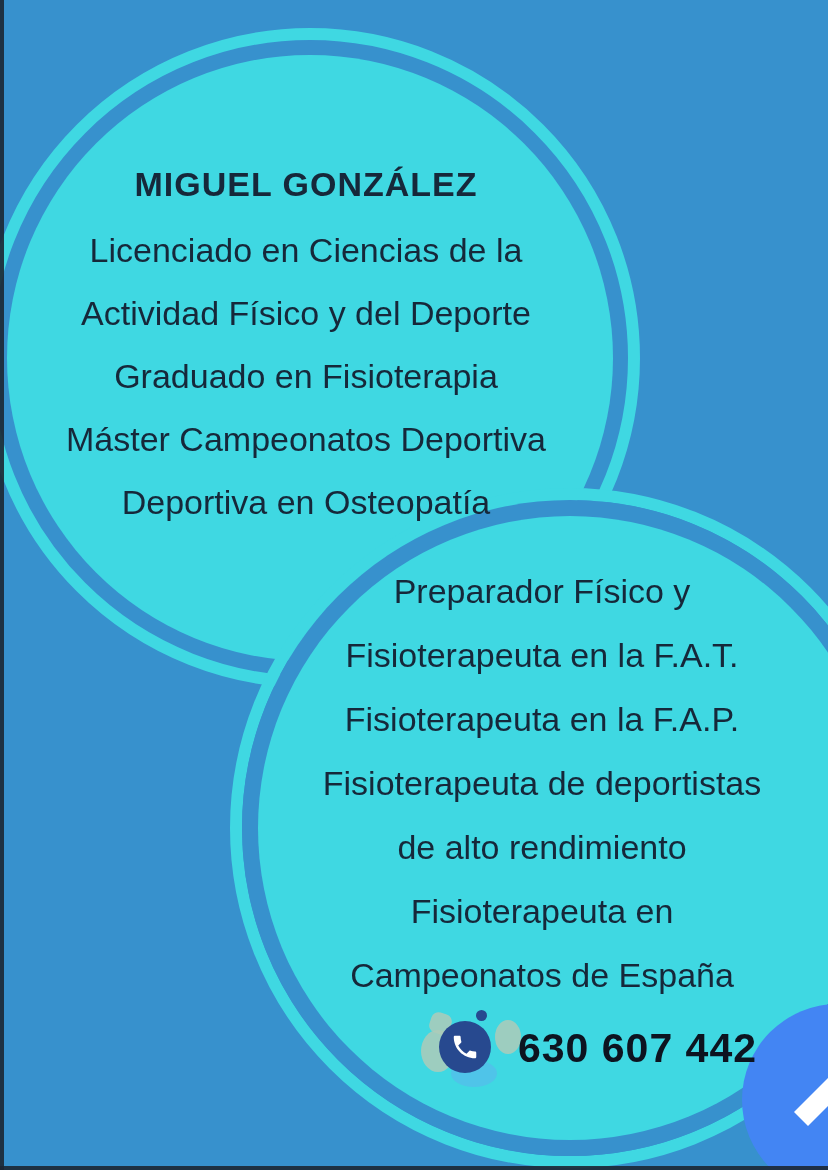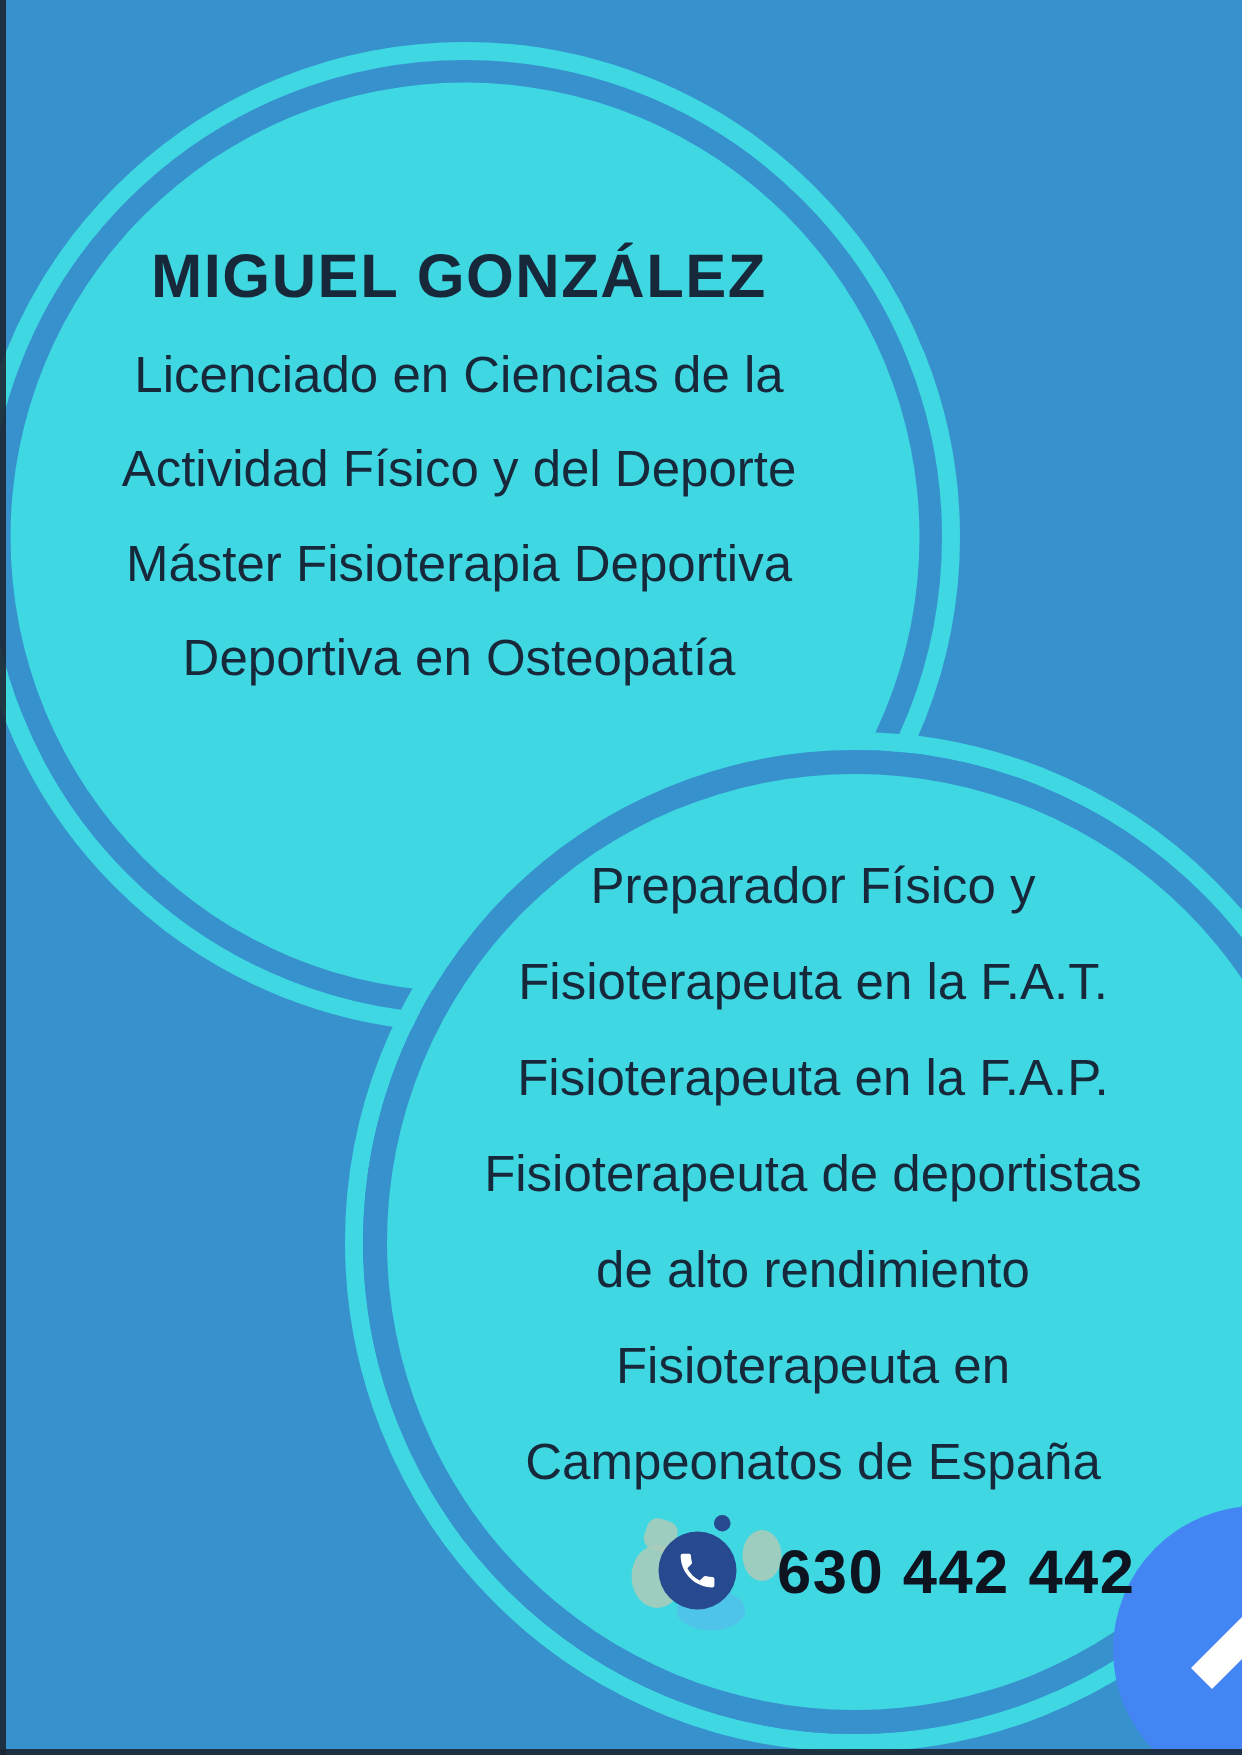--- a/index.html
+++ b/index.html
@@ -28,21 +28,21 @@
 
   
   .top-text {
     position: absolute;
     left: 0; top: 149px;
     width: 612px;
     text-align: center;
     color: var(--text-dark, #16283A);
   }
   .top-text .title {
-    font-size: 41px;
+    font-size: 34px;
     font-weight: bold;
     line-height: 70px;
     letter-spacing: 1px;
     text-align: center;
   }
   .top-text .line {
     font-size: 34px;
     line-height: 63px;
     font-weight: 400;
   }
@@ -136,21 +136,22 @@
     <g>
       <circle class="fab-circle" cx="838" cy="1100" r="96"></circle>
       <polygon class="pencil" points="794,1112 808,1126 850,1084 836,1070"></polygon>
     </g>
   </svg>
 
   <div class="top-text">
     <div class="title">MIGUEL GONZÁLEZ</div>
     <div class="line">Licenciado en Ciencias de la</div>
     <div class="line">Actividad Físico y del Deporte</div>
-    <div class="line">Máster Fisioterapia Deportiva</div>
+    <div class="line">Graduado en Fisioterapia</div>
+    <div class="line">Máster Campeonatos Deportiva</div>
     <div class="line">Deportiva en Osteopatía</div>
   </div>
 
   <div class="bottom-text">
     <div class="line">Preparador Físico y</div>
     <div class="line">Fisioterapeuta en la F.A.T.</div>
     <div class="line">Fisioterapeuta en la F.A.P.</div>
     <div class="line">Fisioterapeuta de deportistas</div>
     <div class="line">de alto rendimiento</div>
     <div class="line">Fisioterapeuta en</div>
@@ -162,18 +163,18 @@
     <span class="blob blob-green blob-g-tl"></span>
     <span class="blob blob-green blob-g-right"></span>
     <span class="blob blob-blue  blob-b-bottom"></span>
     <span class="phone-badge">
       <svg width="30" height="30" viewBox="0 0 24 24">
         <path fill="#ffffff" d="M6.62 10.79c1.44 2.83 3.76 5.14 6.59 6.59l2.2-2.2c.27-.27.67-.36 1.02-.24 1.12.37 2.33.57 3.57.57.55 0 1 .45 1 1V20c0 .55-.45 1-1 1-9.39 0-17-7.61-17-17 0-.55.45-1 1-1h3.5c.55 0 1 .45 1 1 0 1.25.2 2.45.57 3.57.11.35.03.74-.25 1.02l-2.2 2.2z"></path>
       </svg>
     </span>
     <span class="phone-dot"></span>
   </div>
-  <div class="phone-number">630 442 442</div>
+  <div class="phone-number">630 607 442</div>
 
   <div class="edge-left"></div>
   <div class="edge-bottom"></div>
 
 </div>
 
 </body></html>

